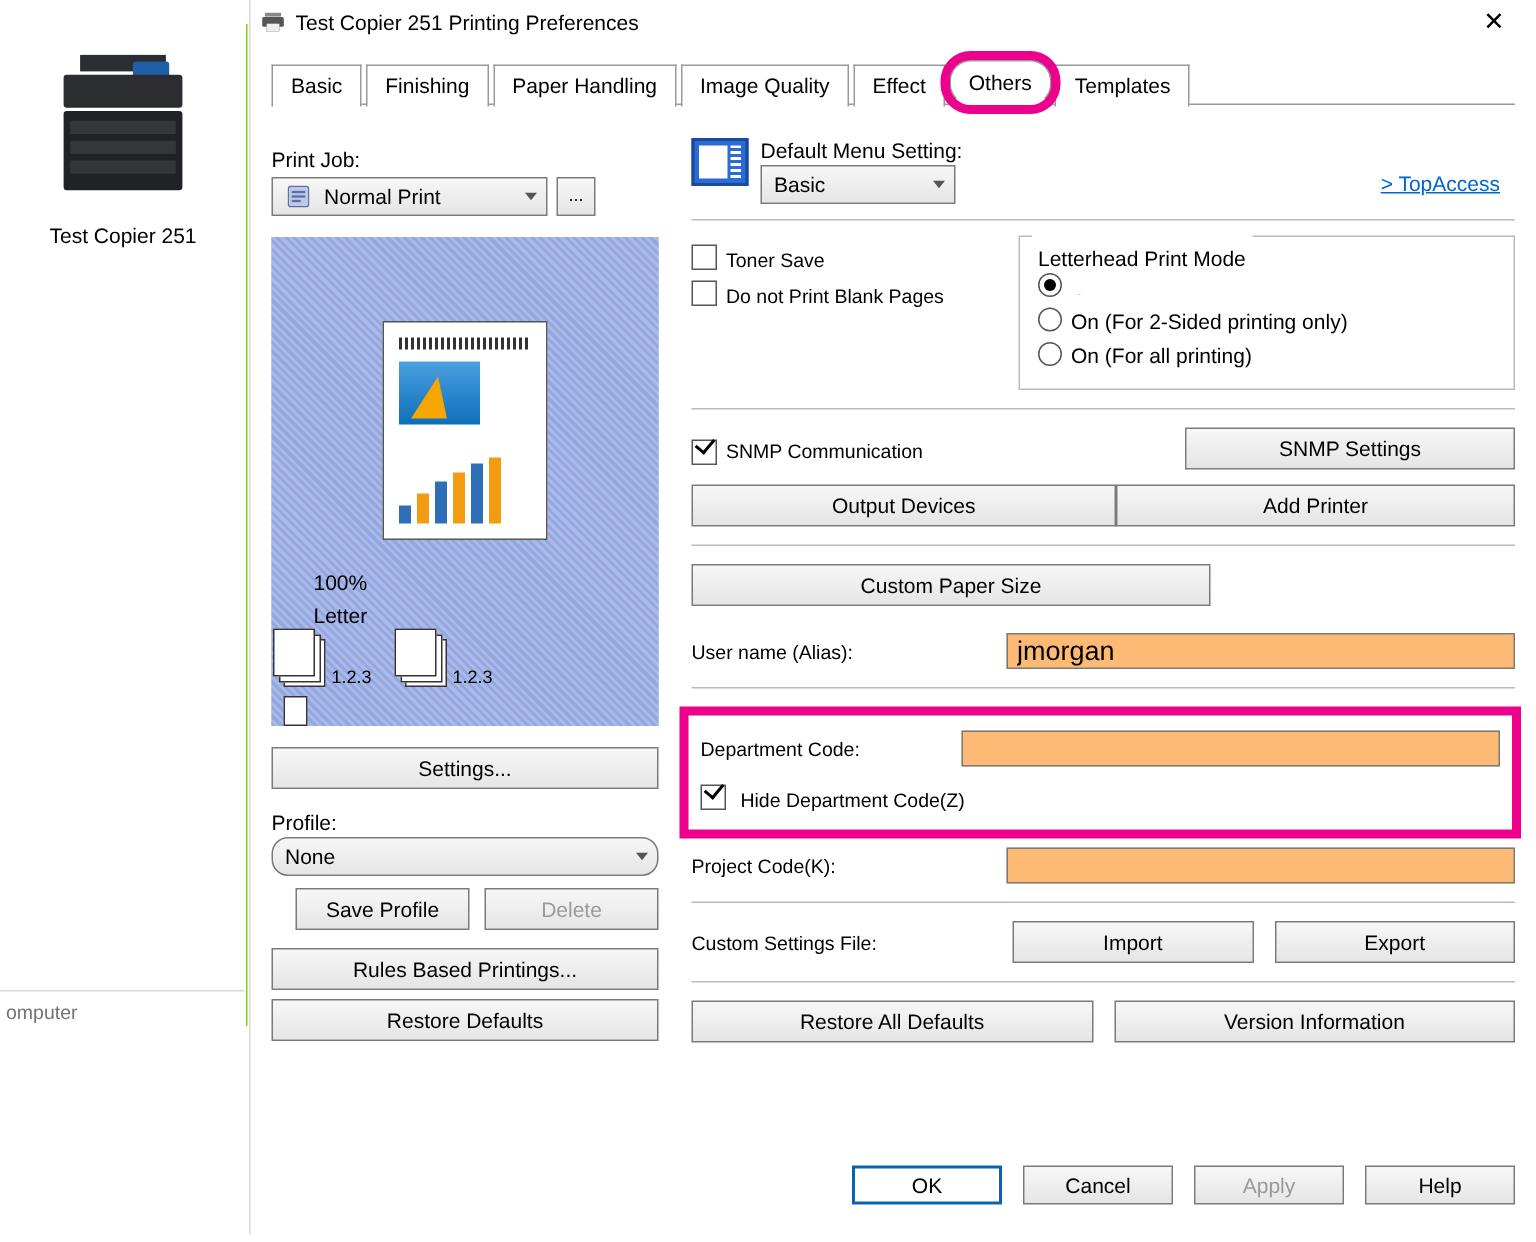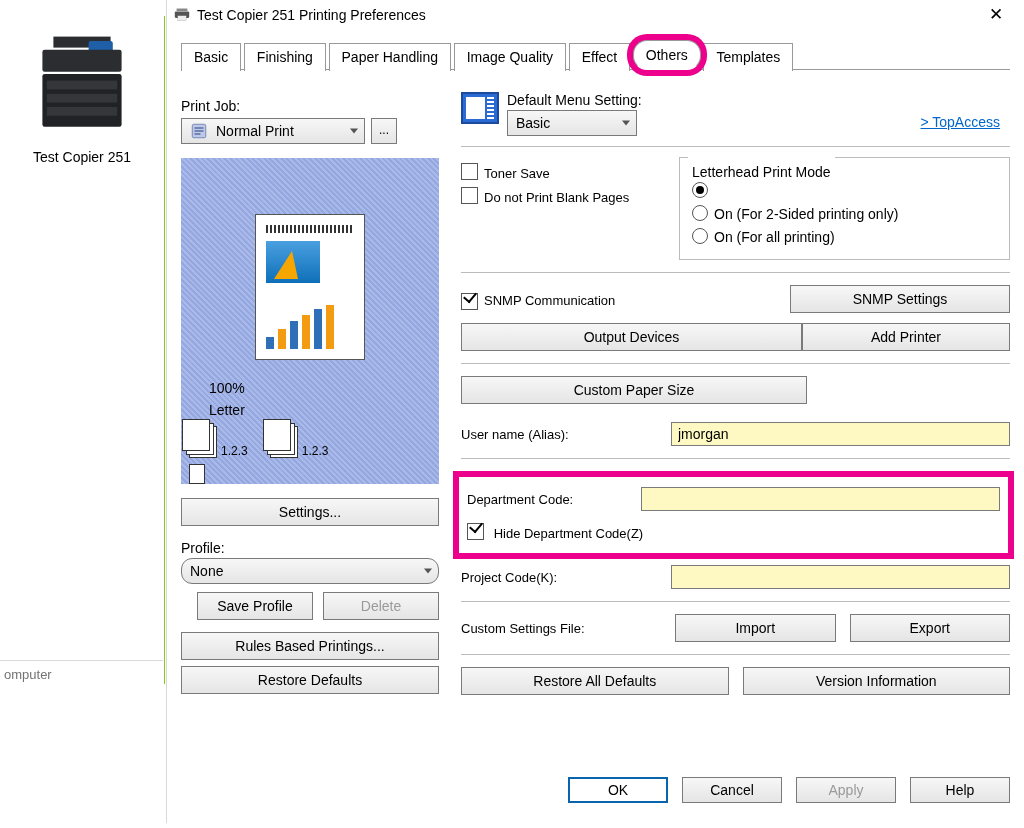--- a/index.html
+++ b/index.html
@@ -260,22 +260,22 @@
   .group {
     border:1px solid #bbb; position:relative; padding:18px 12px 10px 12px;
     font-size:14px;
   }
   .group .legend {
     position:absolute; top:-10px; left:8px; background:#fff; padding:16px 4px;
   }
   .opt { margin:4px 0; }
 
   .input {
-    height:24px; border:1px solid #7a7a7a; background:#fef9c3;
-    font-size:14px; padding:11px 6px; box-sizing:border-box;
+    height:24px; border:1px solid #7a7a7a; background:#fdba74;
+    font-size:18px; padding:11px 6px; box-sizing:border-box;
   }
 
   .section-hr { border-top:1px solid #bbb; margin:12px 0; }
 
   
   .dept-hl {
     border: 6px solid #ec008c;
     padding: 10px 8px 8px 8px;
     margin: 6px -4px 6px -8px;
   }
@@ -430,21 +430,21 @@
       <div class="row" style="gap:14px">
         <div style="flex:1;display:flex;align-items:flex-end">
           <span class="chk checked"></span>
           <span>SNMP Communication</span>
         </div>
         <div class="btn" style="width:220px">SNMP Settings</div>
       </div>
 
       <div class="row" style="margin-top:10px">
         <div class="btn" style="flex:1">Output Devices</div>
-        <div class="btn" style="width:208px">Add Printer</div>
+        <div class="btn" style="width:266px">Add Printer</div>
       </div>
 
       <div class="section-hr"></div>
 
       <div class="row">
         <div class="btn" style="width:346px">Custom Paper Size</div>
       </div>
 
       <div class="row" style="margin-top:18px;gap:10px">
         <div style="width:200px">User name (Alias):</div>

